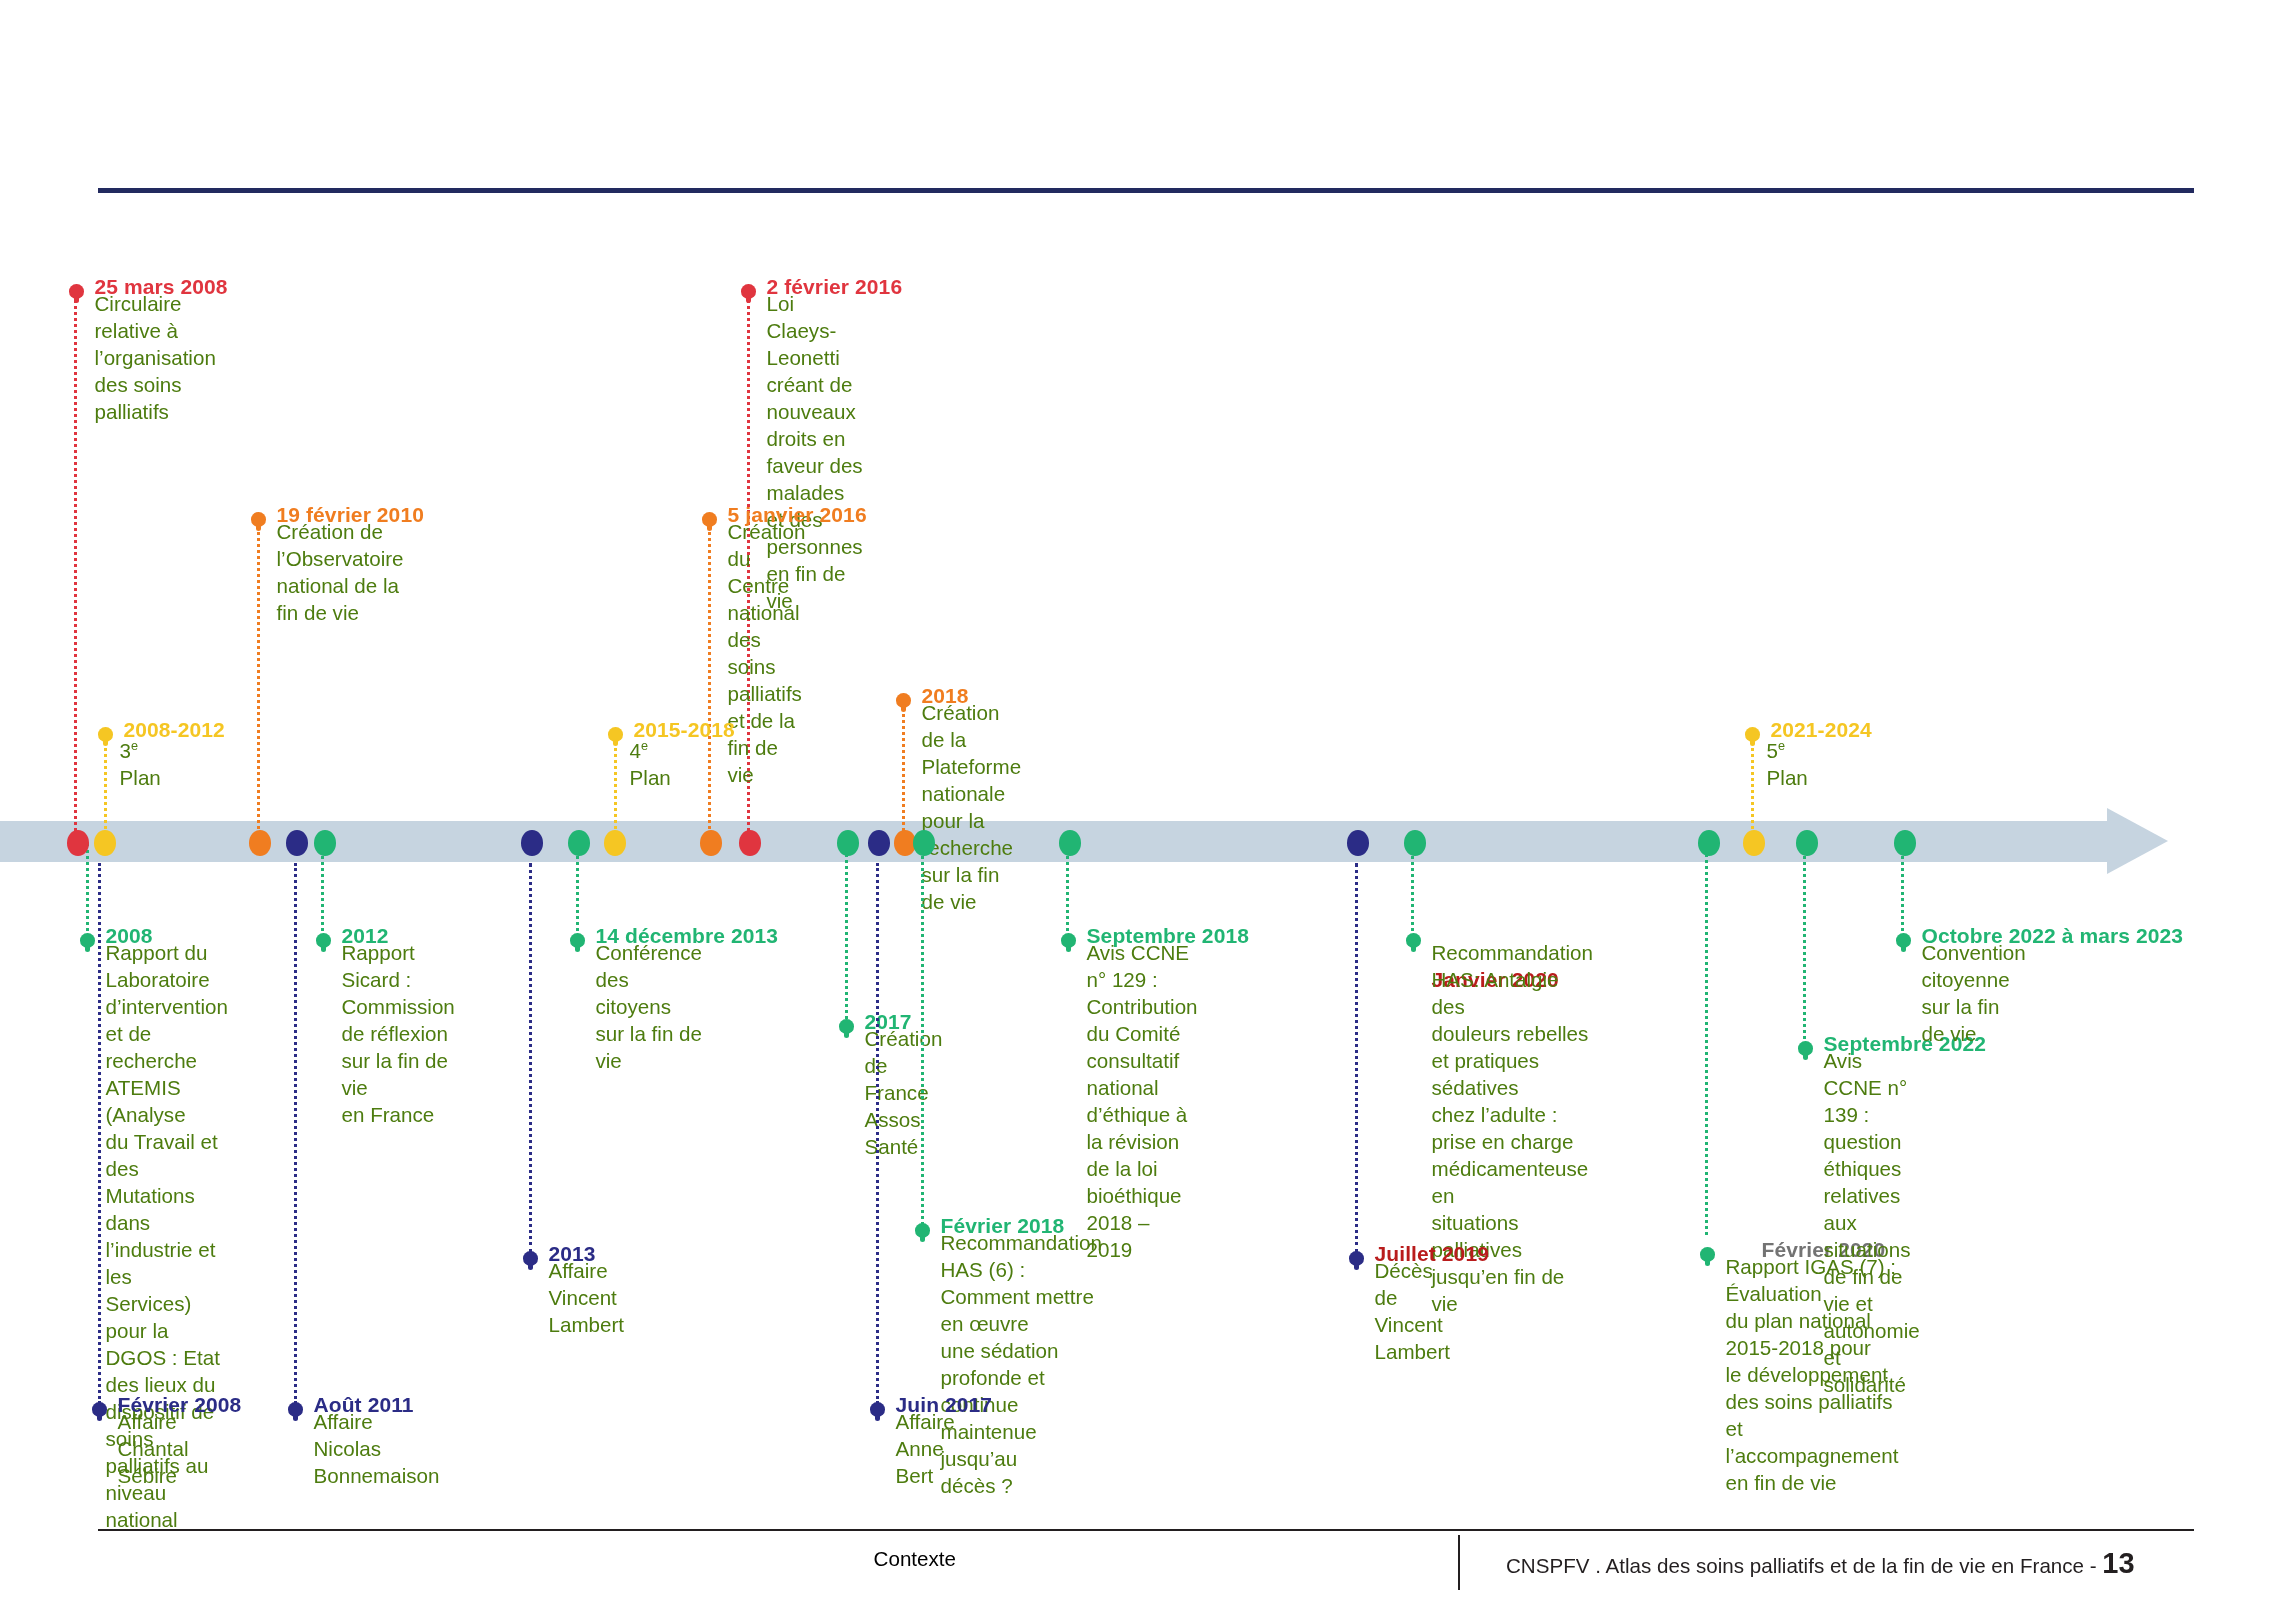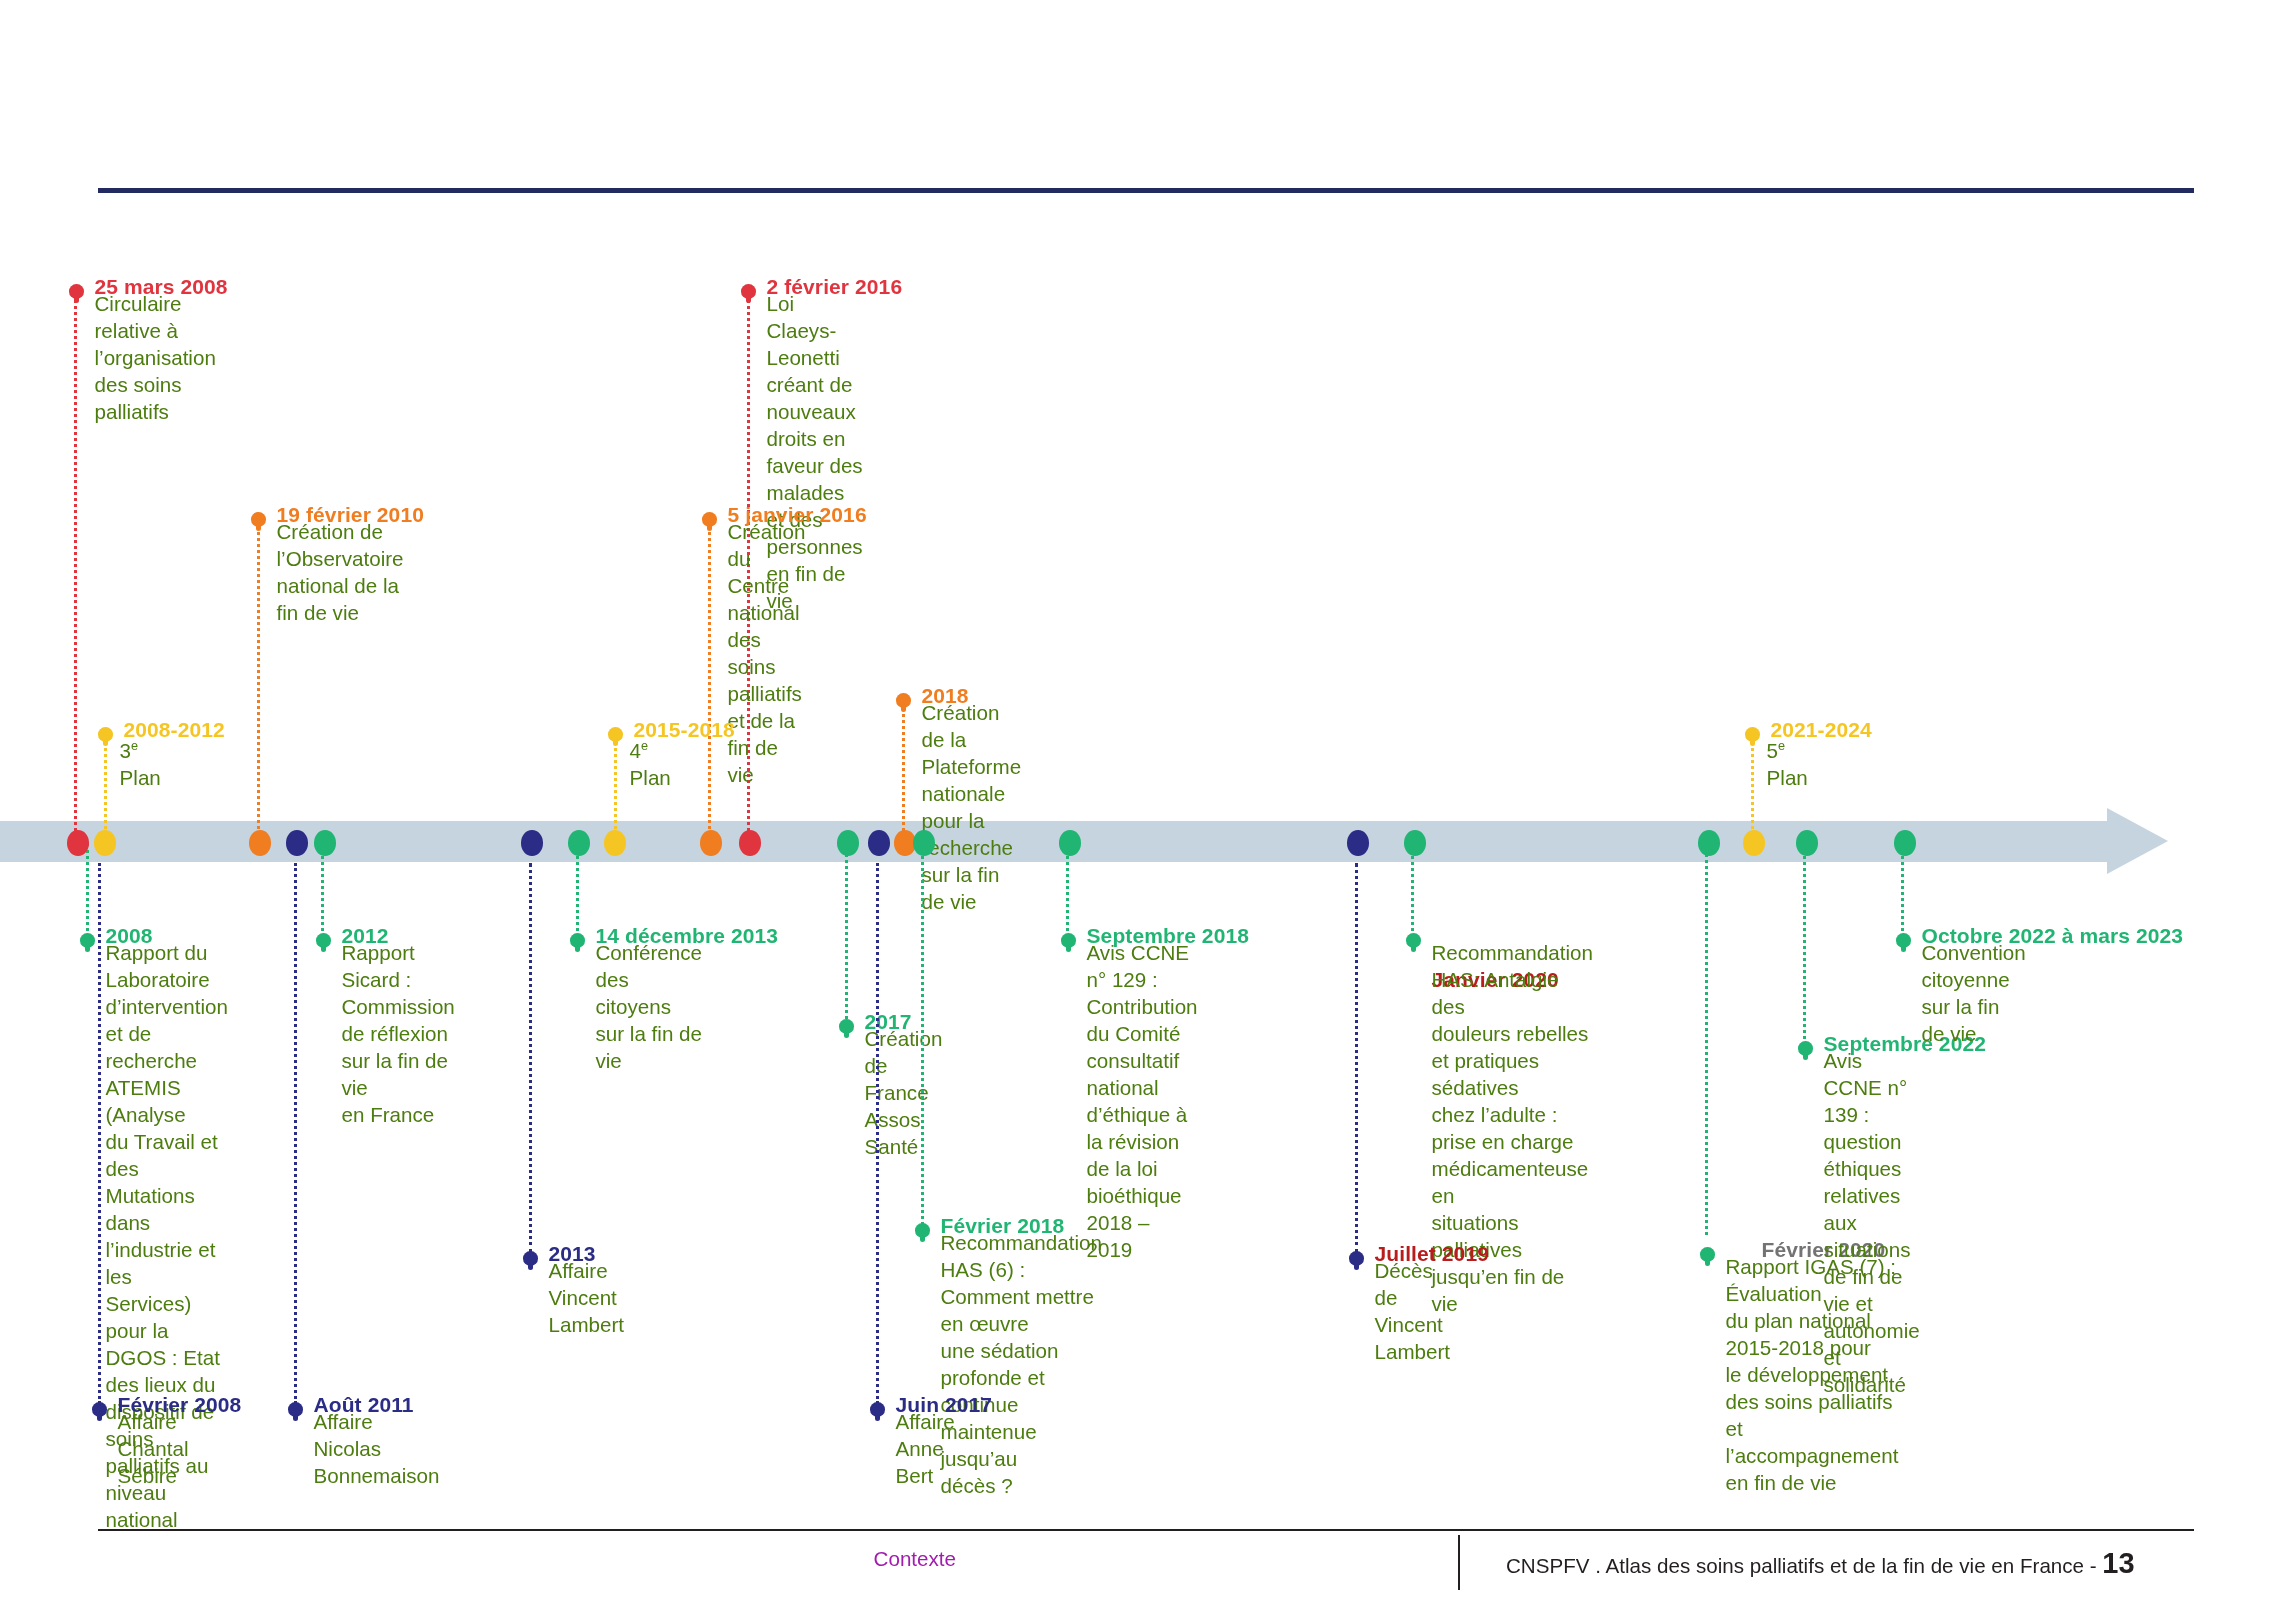--- a/index.html
+++ b/index.html
@@ -32,21 +32,21 @@
   .conn{position:absolute;width:2.9px;border-left:3.1px dotted currentColor;}
 
   
   .callout{position:absolute;border:2px solid #e0353f;border-radius:25.5px;
     padding:11.8px 21.6px 12.7px 25.5px;font-size:17px;line-height:24.5px;color:#58595b;
     box-sizing:border-box;}
   .callout div{white-space:nowrap;}
 
   
   .footer-rule{position:absolute;left:98px;top:1529px;width:2096px;height:2px;background:#231f20;}
-  .footer-left{position:absolute;right:1338px;top:1547px;font-size:20.6px;color:#a21caf;white-space:nowrap;}
+  .footer-left{position:absolute;right:1338px;top:1547px;font-size:20.6px;color:#000000;white-space:nowrap;}
   .footer-div{position:absolute;left:1458px;top:1535px;width:2px;height:55px;background:#231f20;}
   .footer-right{position:absolute;left:1492px;top:1547px;font-size:20.6px;color:#231f20;white-space:nowrap;margin-left:14px;}
   .footer-page{font-size:29px;font-weight:bold;}
 </style>
 </head>
 <body>
 
 <div class="page">
 
   <div class="top-rule"></div>

